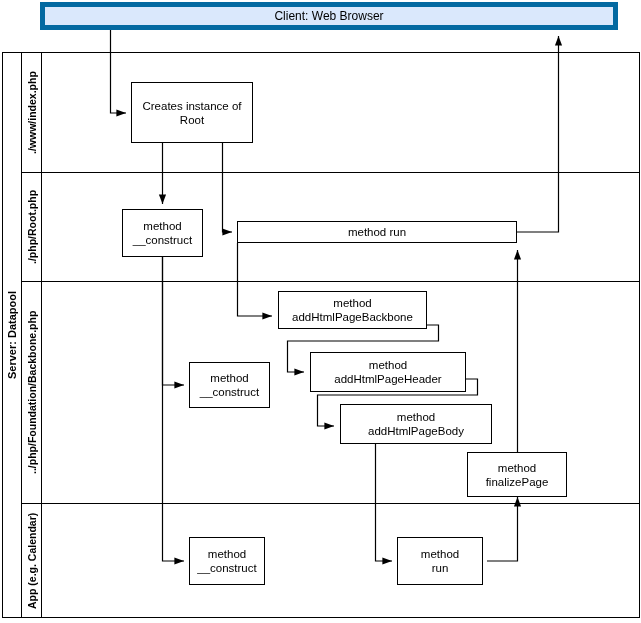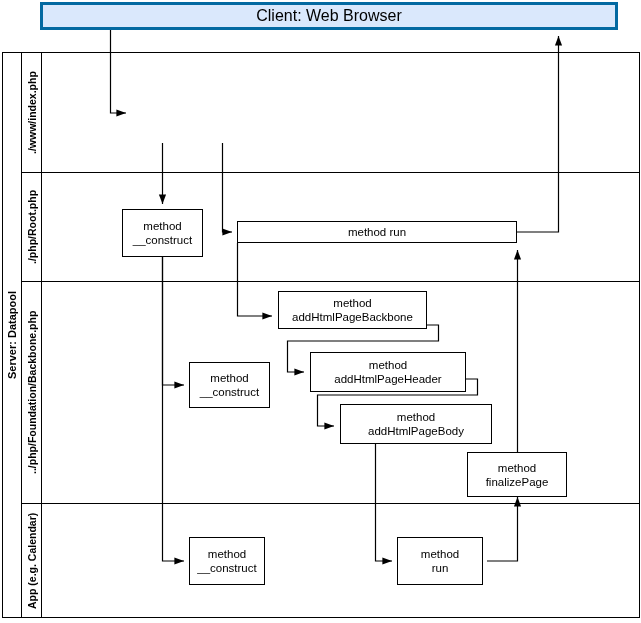--- a/index.html
+++ b/index.html
@@ -35,22 +35,22 @@
     justify-content: center;
     text-align: center;
     font-size: 11.5px;
     line-height: 14px;
     color: #000000;
     white-space: pre-line;
     z-index: 5;
   }
   .client-node {
     background: #dae8fc;
-    border: 3px solid #0369a1;
-    font-size: 16px;
+    border: 5px solid #0369a1;
+    font-size: 12px;
   }
   .lane-label {
     position: absolute;
     box-sizing: border-box;
     display: flex;
     align-items: center;
     justify-content: center;
     font-size: 10.5px;
     font-weight: bold;
     color: #000000;
@@ -113,20 +113,22 @@
 
   <div class="node client-node" style="left:40px; top:2px; width:578px; height:28px;">Client: Web Browser</div>
 
   <div class="lane-label pool-label" style="left:2px; top:53px; width:20px; height:564px;">Server: Datapool</div>
 
   <div class="lane-label" style="left:22px; top:53px; width:20px; height:119px;">./www/index.php</div>
   <div class="lane-label" style="left:22px; top:173px; width:20px; height:108px;">./php/Root.php</div>
   <div class="lane-label" style="left:22px; top:282px; width:20px; height:221px;">../php/Foundation/Backbone.php</div>
   <div class="lane-label" style="left:22px; top:504px; width:20px; height:113px;">App (e.g. Calendar)</div>
 
+  <div class="node" style="left:131px; top:82px; width:122px; height:61px;">Creates instance of
+Root</div>
 
   <div class="node" style="left:122px; top:209px; width:81px; height:48px;">method
 __construct</div>
 
   <div class="node" style="left:237px; top:221px; width:280px; height:22px;">method run</div>
 
   <div class="node" style="left:278px; top:291px; width:149px; height:38px;">method
 addHtmlPageBackbone</div>
 
   <div class="node" style="left:310px; top:352px; width:156px; height:40px;">method

